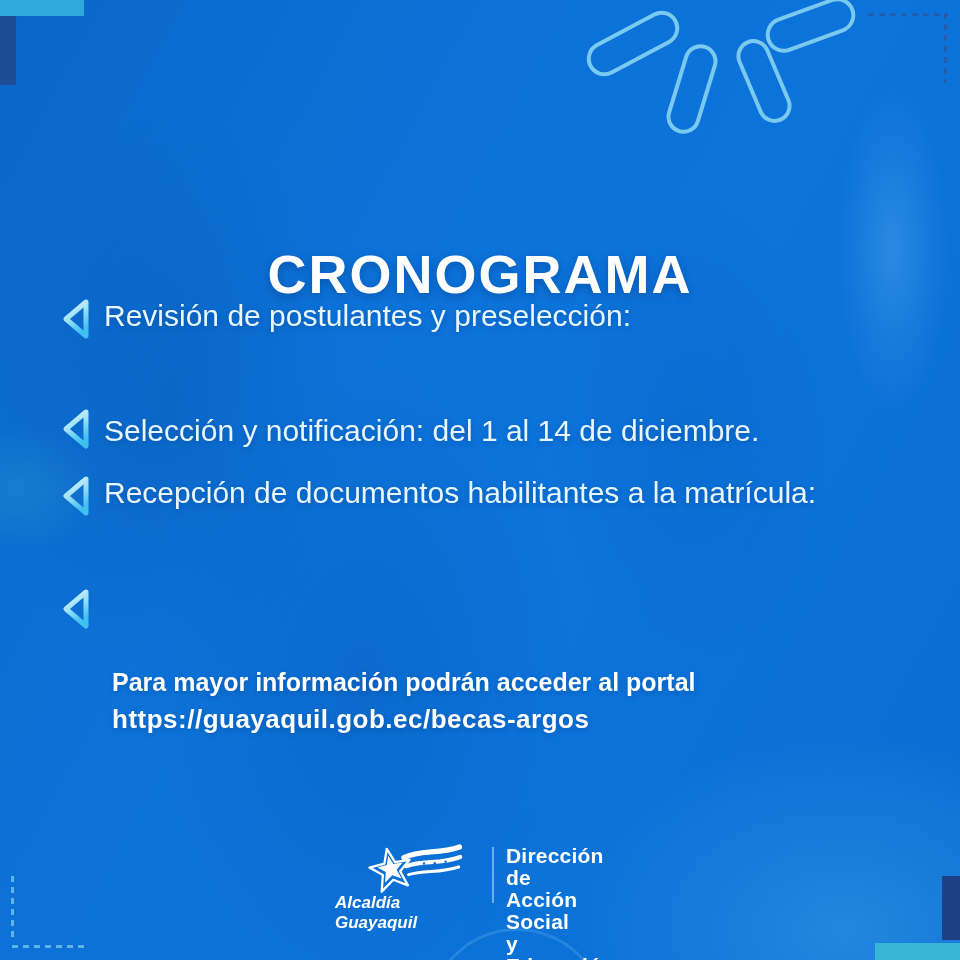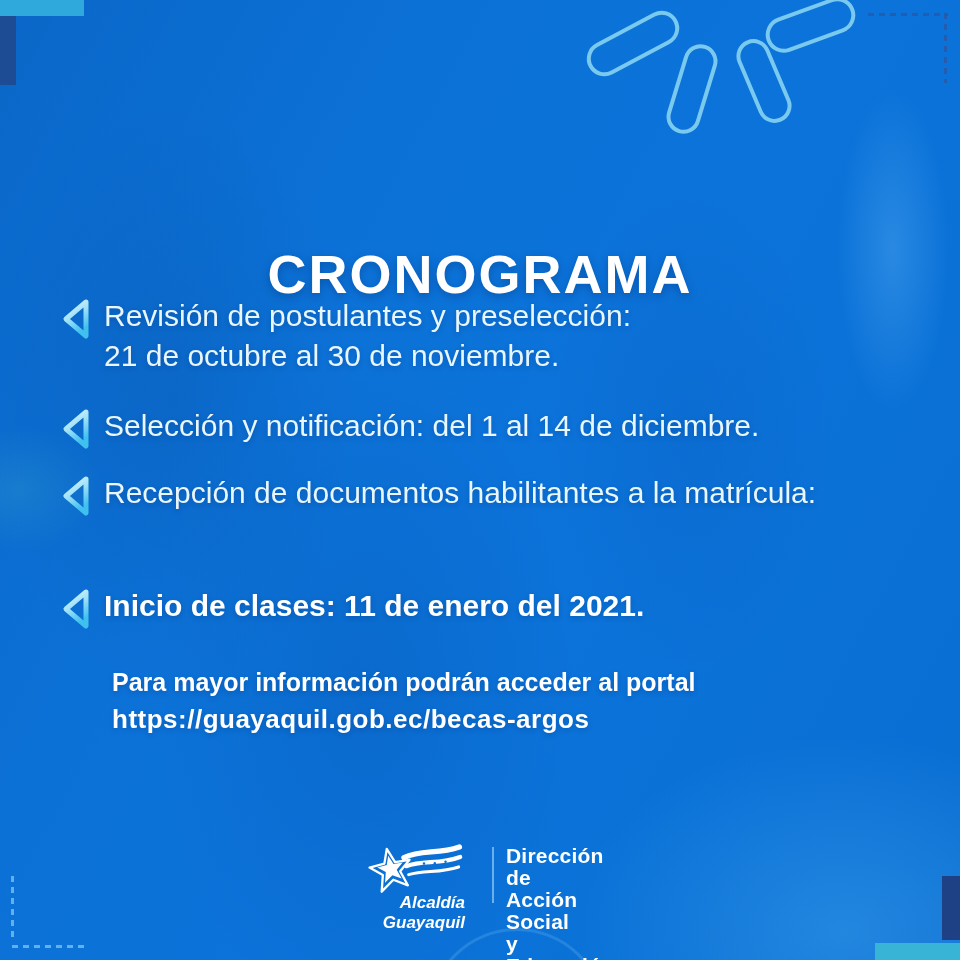--- a/index.html
+++ b/index.html
@@ -69,34 +69,34 @@
   
   .bullet-row { position: absolute; left: 60px; display: flex; align-items: flex-start; }
   .tri { width: 32px; height: 44px; margin-top: 1px; flex: 0 0 auto; }
   .bullet-text {
     margin-left: 12px;
     font-size: 30px; line-height: 40px;
     color: var(--text-light);
     text-shadow: 0 2px 5px rgba(0,40,100,0.25);
     max-width: 820px;
   }
-  .row-1 { top: 296px; } .row-2 { top: 406px; } .row-3 { top: 473px; } .row-4 { top: 586px; }
+  .row-1 { top: 296px; } .row-2 { top: 406px; align-items: flex-end; } .row-3 { top: 473px; } .row-4 { top: 586px; }
   .row-4 .bullet-text { font-weight: bold; color: var(--text-white); }
 
   
   .info { position: absolute; left: 112px; top: 668px; color: var(--text-white); text-shadow: 0 2px 5px rgba(0,40,100,0.25); }
   .info-lead { font-size: 25px; font-weight: bold; }
   .info-url  { font-size: 26px; font-weight: bold; margin-top: 7px; letter-spacing: 0.5px; }
 
   
   .footer { position: absolute; left: 0; top: 0; }
   .logo-svg { position: absolute; left: 364px; top: 842px; }
   .logo-caption {
     position: absolute; left: 335px; top: 893px; width: 130px;
-    text-align: right;
+    text-align: left;
     font-size: 17px; font-weight: bold; font-style: italic;
     color: var(--text-white);
   }
   .footer-divider {
     position: absolute; left: 492px; top: 847px;
     width: 2px; height: 56px;
     background: rgba(185,228,250,0.55);
   }
   .dept {
     position: absolute; left: 506px; top: 845px;
@@ -141,21 +141,20 @@
 <h1 class="title">CRONOGRAMA</h1>
 
 <div class="bullet-row row-1">
   <span class="tri">
     <svg viewBox="0 0 32 44" width="32" height="44">
         <path d="M26 5 L6 22 L26 39 Z" fill="none" stroke="url(#triGrad)" stroke-width="5" stroke-linejoin="round"></path>
       </svg>
   </span>
   <div class="bullet-text">
     <div>Revisión de postulantes y preselección:</div>
-    <div>21 de octubre al 30 de noviembre.</div>
   </div>
 </div>
 
 <div class="bullet-row row-2">
   <span class="tri">
     <svg viewBox="0 0 32 44" width="32" height="44">
         <path d="M26 5 L6 22 L26 39 Z" fill="none" stroke="url(#triGrad)" stroke-width="5" stroke-linejoin="round"></path>
       </svg>
   </span>
   <div class="bullet-text">
@@ -173,23 +172,20 @@
     <div>Recepción de documentos habilitantes a la matrícula:</div>
   </div>
 </div>
 
 <div class="bullet-row row-4">
   <span class="tri">
     <svg viewBox="0 0 32 44" width="32" height="44">
         <path d="M26 5 L6 22 L26 39 Z" fill="none" stroke="url(#triGrad)" stroke-width="5" stroke-linejoin="round"></path>
       </svg>
   </span>
-  <div class="bullet-text">
-    <div>Inicio de clases: 11 de enero del 2021.</div>
-  </div>
 </div>
 
 <div class="info">
   <div class="info-lead">Para mayor información podrán acceder al portal</div>
   <div class="info-url">https://guayaquil.gob.ec/becas-argos</div>
 </div>
 
 <div class="footer">
   <svg class="logo-svg" viewBox="0 0 130 72" width="100" height="56">
     <g stroke="#ffffff" fill="none" stroke-width="3" stroke-linejoin="round">

